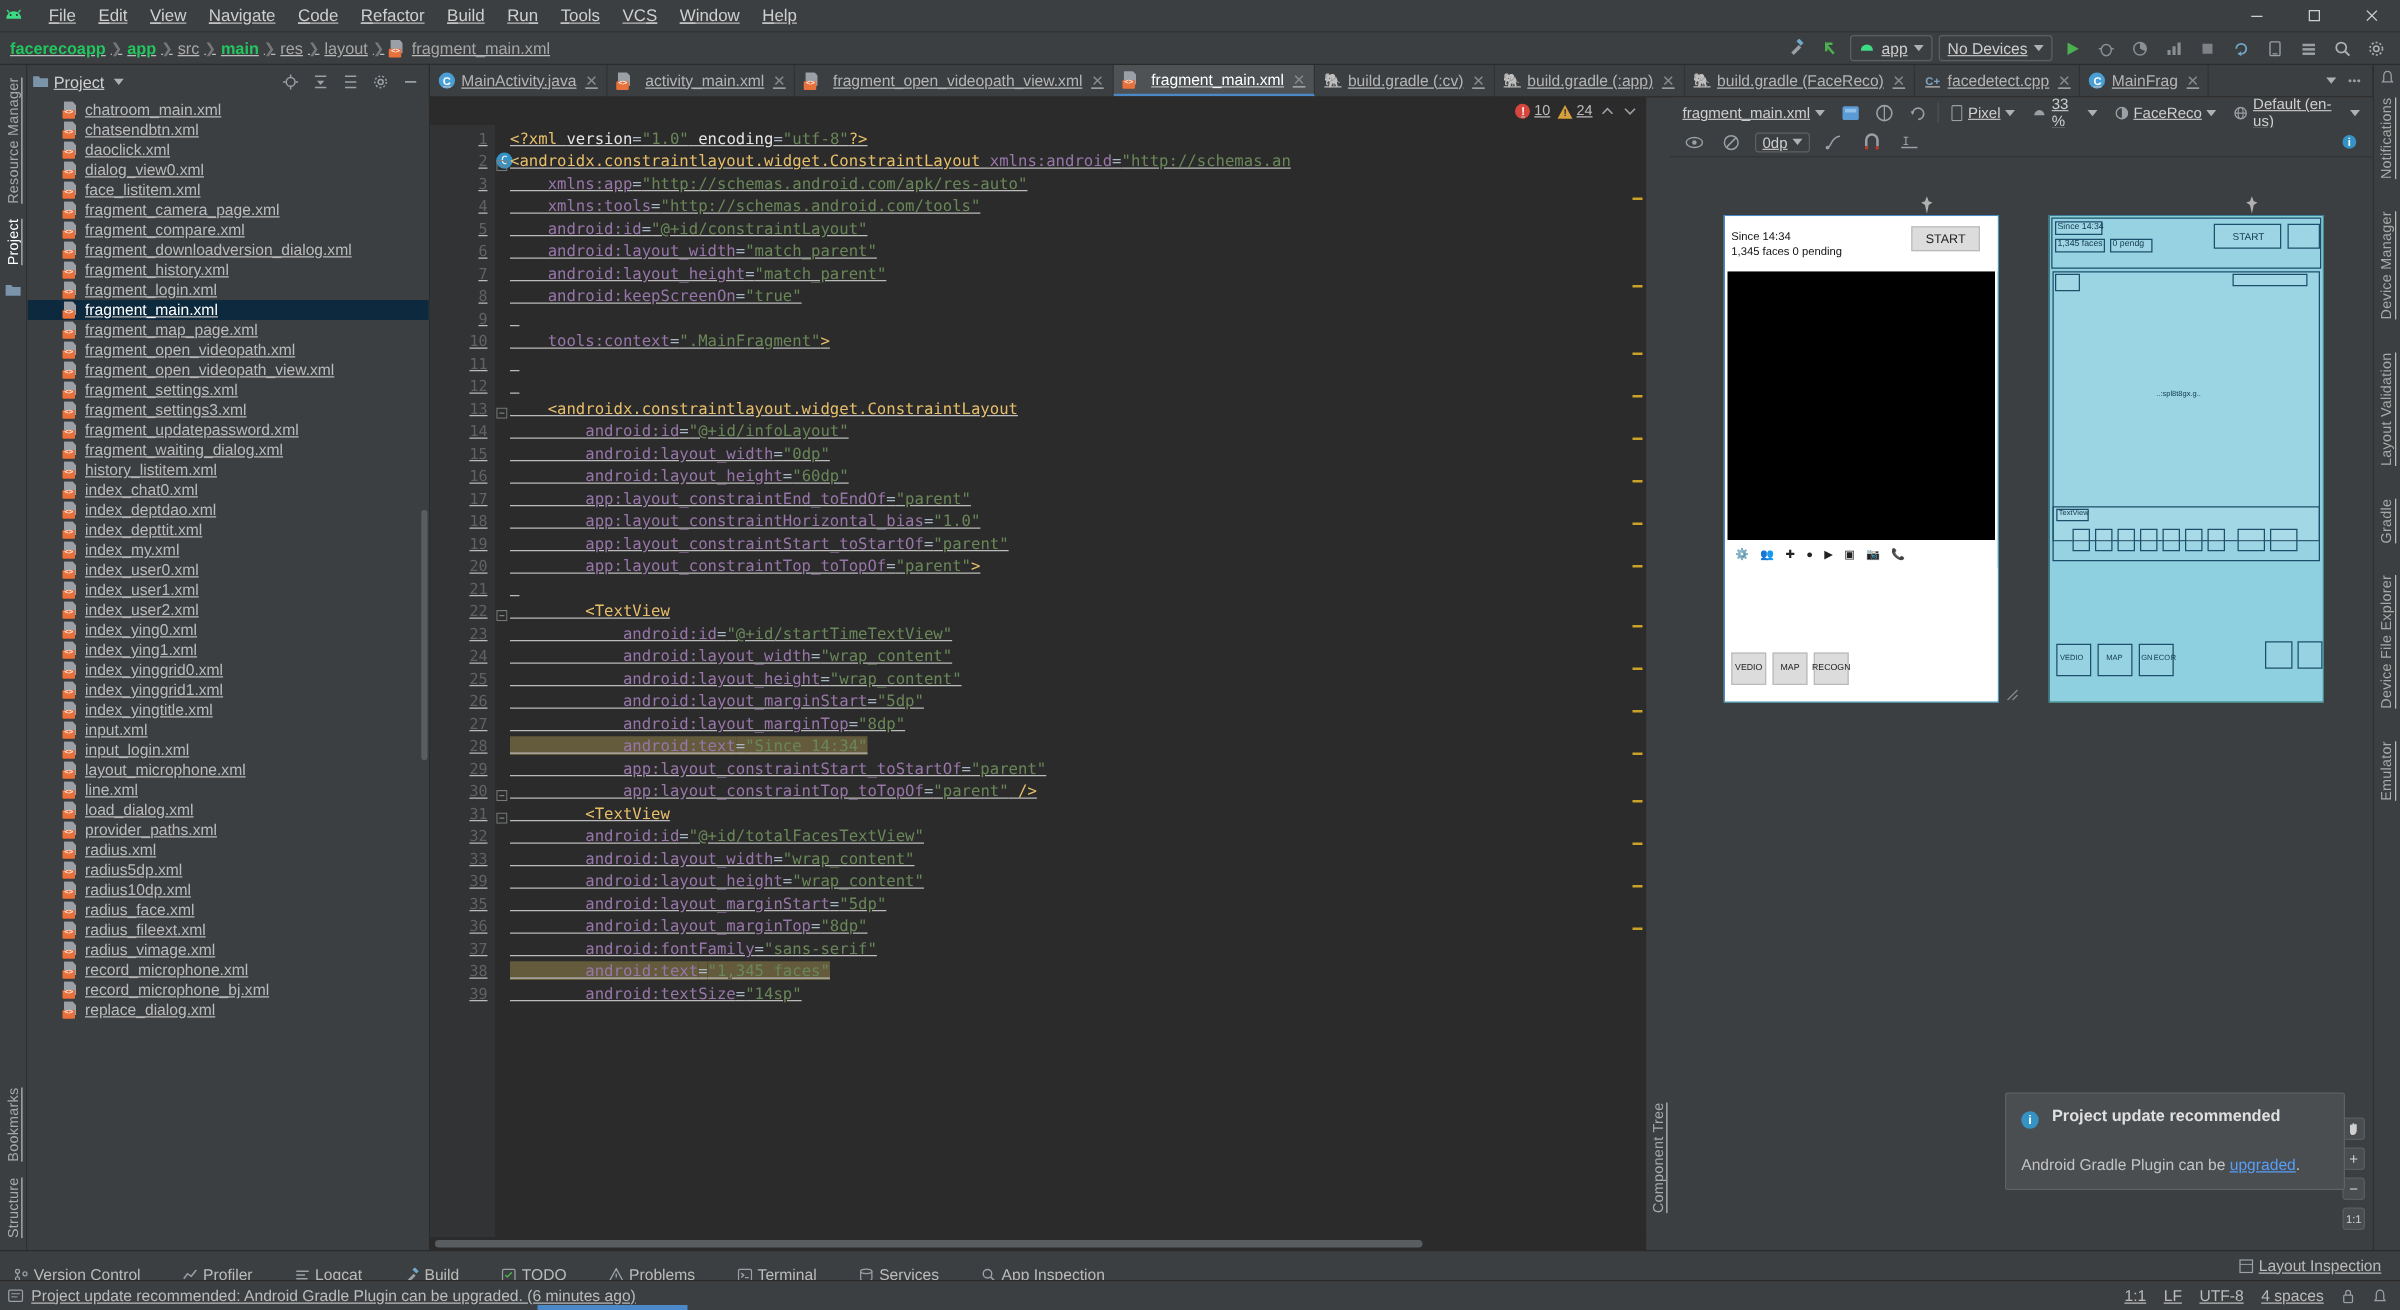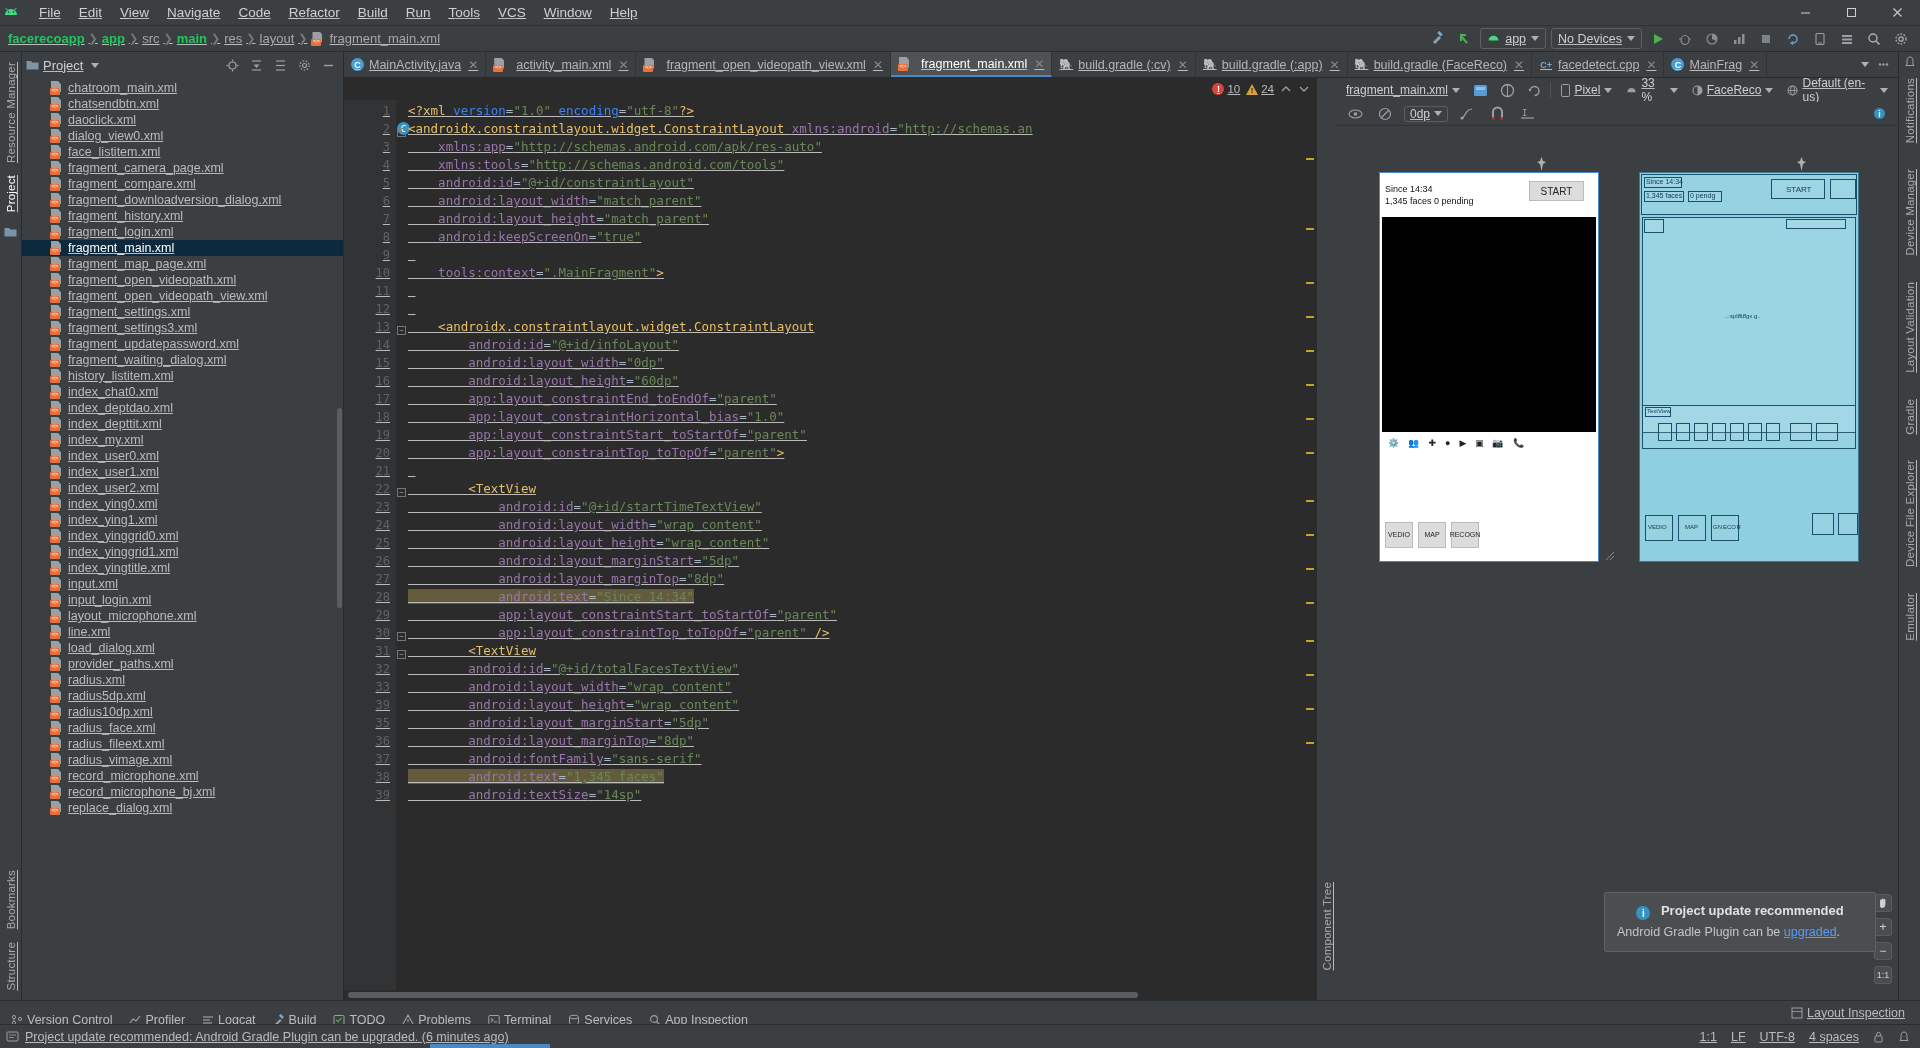--- a/index.html
+++ b/index.html
@@ -105,21 +105,21 @@
   .dot-warn::after { content: "!"; position: absolute; left: -2px; top: 2px; width: 4px; font-size: 8px; color: #2b2b2b; font-weight: bold; text-align: center; }
   .code-scroll { flex: 1 1 auto; display: flex; overflow: hidden; position: relative; }
   .gutter { width: 52px; flex: 0 0 52px; background: #313335; text-align: right; padding-top: 2px; }
   .gutter-row { height: 18px; font-family: "DejaVu Sans Mono", monospace; font-size: 12px; color: #606366; padding-right: 6px; line-height: 18px; position: relative; }
   .fold { position: absolute; right: -10px; top: 4px; width: 9px; height: 9px; }
   .gutter-ann { position: absolute; right: -14px; top: 2px; width: 13px; height: 13px; border-radius: 50%; background: #3592c4; color: #fff; font-size: 9px; display: flex; align-items: center; justify-content: center; }
   .code-text { flex: 1 1 auto; padding: 2px 0 0 12px; font-family: "DejaVu Sans Mono", monospace; font-size: 12.5px; line-height: 18px; white-space: pre; overflow: hidden; position: relative; }
   .cl { height: 18px; }
   .k-tag { color: #e8bf6a; }
   .k-attr { color: #9876aa; }
-  .k-ns { color: #3b82f6; }
+  .k-ns { color: #e5e5e5; }
   .k-val { color: #6a8759; }
   .k-punc { color: #a9b7c6; }
   .k-pi { color: #e8bf6a; }
   .hl { background: #645b3d; }
   .code-marks { position: absolute; right: 0; top: 0; width: 12px; height: 100%; }
   .mk { position: absolute; right: 2px; width: 8px; height: 2px; background: #c9a227; }
   .hscroll { height: 10px; flex: 0 0 10px; background: #2b2b2b; position: relative; }
   .hscroll .thumb { position: absolute; left: 4px; top: 2px; height: 6px; width: 790px; background: #5a5d5f; border-radius: 3px; }
   .vtab-ct { width: 20px; flex: 0 0 20px; background: #3c3f41; display: flex; align-items: flex-end; justify-content: center; padding-bottom: 24px; border-left: 1px solid #2b2b2b; }
 
@@ -149,21 +149,21 @@
   
   .bp-screen { position: absolute; inset: 0; background: #8ecfe0; }
   .bp-box { position: absolute; border: 1px solid #1c4f6b; background: rgba(255,255,255,0.08); }
   .bp-text { position: absolute; font-size: 7px; color: #11394e; }
 
   
   .toast {
     position: absolute; right: 22px; bottom: 48px; width: 272px; background: #4a4e50;
     border: 1px solid #5e6264; border-radius: 2px; padding: 10px 12px 12px 12px; z-index: 20;
   }
-  .toast-title { font-size: 13px; color: #e0e0e0; font-weight: bold; margin-bottom: 5px; text-align: center; }
+  .toast-title { font-size: 13px; color: #e0e0e0; font-weight: bold; margin-bottom: 22px; }
   .toast-body { font-size: 12.5px; color: #c4c4c4; }
   .toast-link { color: #589df6; text-decoration: underline; }
   .toast-i { width: 14px; height: 14px; border-radius: 50%; background: #3592c4; color: #fff; font-size: 10px; display: inline-flex; align-items: center; justify-content: center; font-weight: bold; margin-right: 7px; vertical-align: -2px; }
 
   
   .toolbar-bottom {
     height: 24px; flex: 0 0 24px; background: #3c3f41; display: flex; align-items: center;
     padding-left: 4px; gap: 2px; border-top: 1px solid #2b2b2b; font-size: 12.5px;
   }
   .twitem { display: flex; align-items: center; gap: 4px; padding: 2px 7px; color: #bbbbbb; border-radius: 3px; }
@@ -1141,21 +1141,21 @@
       <div class="vtext">Notifications</div>
       <div class="vtext" style="margin-top:14px">Device Manager</div>
       <div class="vtext" style="margin-top:14px">Layout Validation</div>
       <div class="vtext" style="margin-top:14px">Gradle</div>
       <div class="vtext" style="margin-top:14px">Device File Explorer</div>
       <div class="vtext" style="margin-top:14px">Emulator</div>
     </div>
   </div>
 
   <div class="toolbar-bottom">
-    <div id="bottom-tools" style="display:flex;align-items:center;gap:3px;margin-top:14px;">
+    <div id="bottom-tools" style="display:flex;align-items:center;gap:20px;margin-top:14px;">
         <span class="twitem">
           <span class="ico">
             <svg width="12" height="12" viewBox="0 0 12 12">
               <circle cx="3" cy="3" r="1.6" fill="none" stroke="#9aa0a6" stroke-width="1"></circle>
               <circle cx="3" cy="9" r="1.6" fill="none" stroke="#9aa0a6" stroke-width="1"></circle>
               <circle cx="9" cy="5" r="1.6" fill="none" stroke="#9aa0a6" stroke-width="1"></circle>
               <line x1="3" y1="4.6" x2="3" y2="7.4" stroke="#9aa0a6" stroke-width="1"></line>
             </svg>
           </span>
           <span>Version Control</span>

